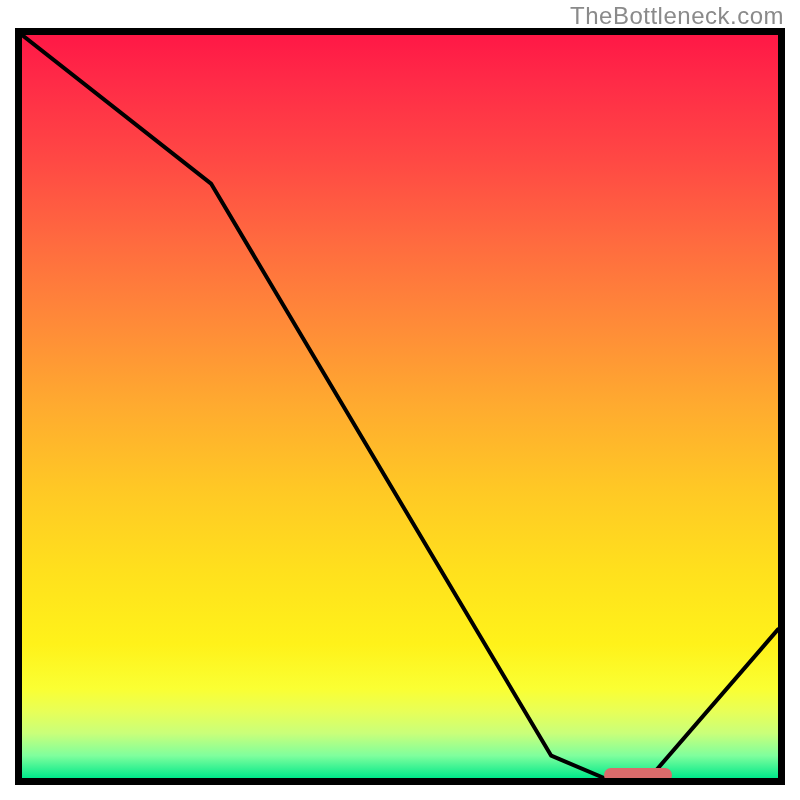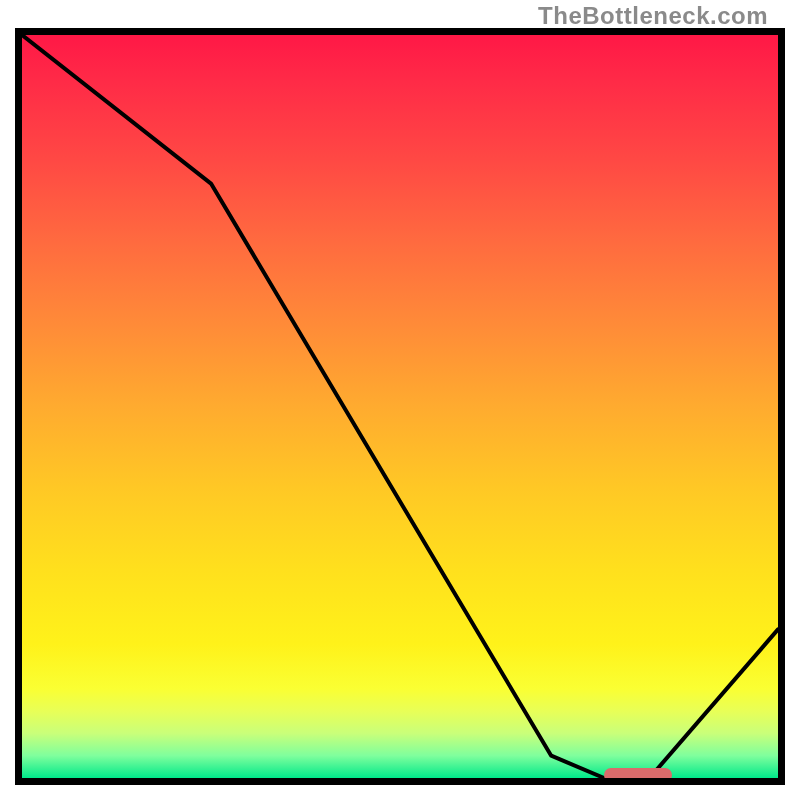--- a/index.html
+++ b/index.html
@@ -57,23 +57,23 @@
   }
   .marker {
     position: absolute;
     height: 14px;
     border-radius: 7px;
     background: #d96b6b;
   }
   .watermark {
     position: absolute;
     top: 2px;
-    right: 32px;
+    right: 16px;
     font-size: 24px;
-    font-weight: bold;
+    font-weight: normal;
     color: #8a8a8a;
     letter-spacing: 0.5px;
     user-select: none;
   }
 </style>
 </head>
 <body>
 
 <div class="watermark">TheBottleneck.com</div>
 

